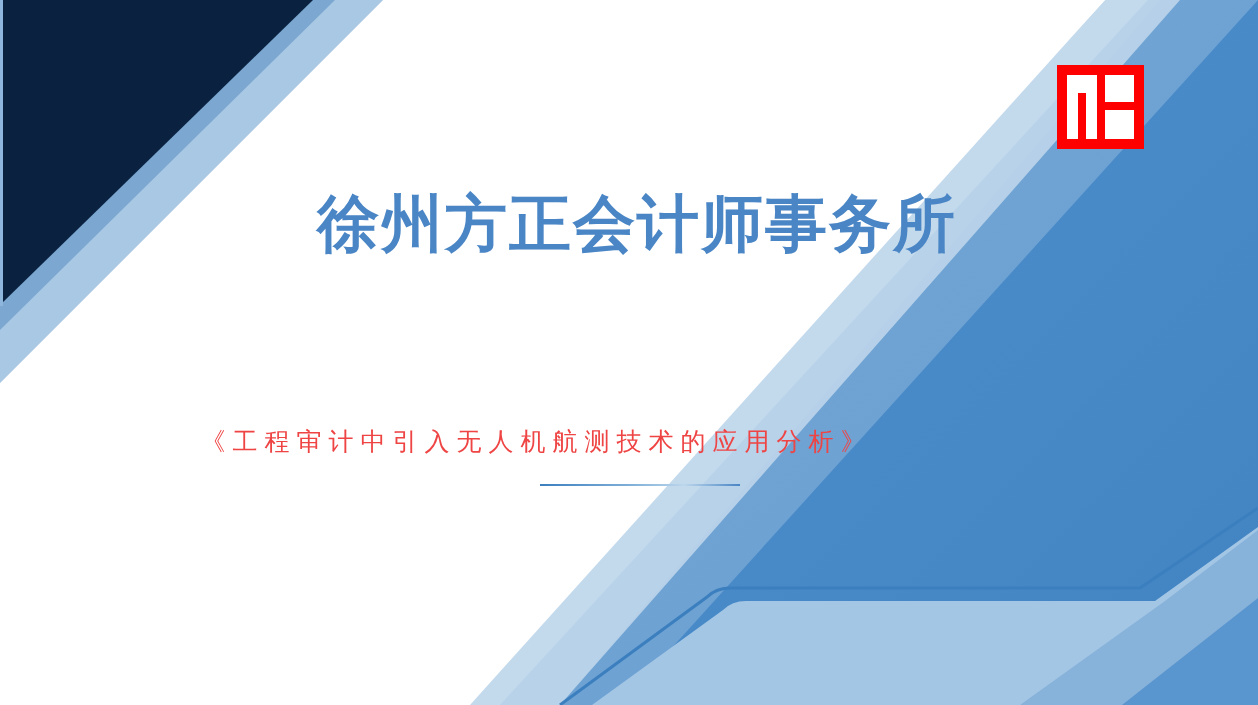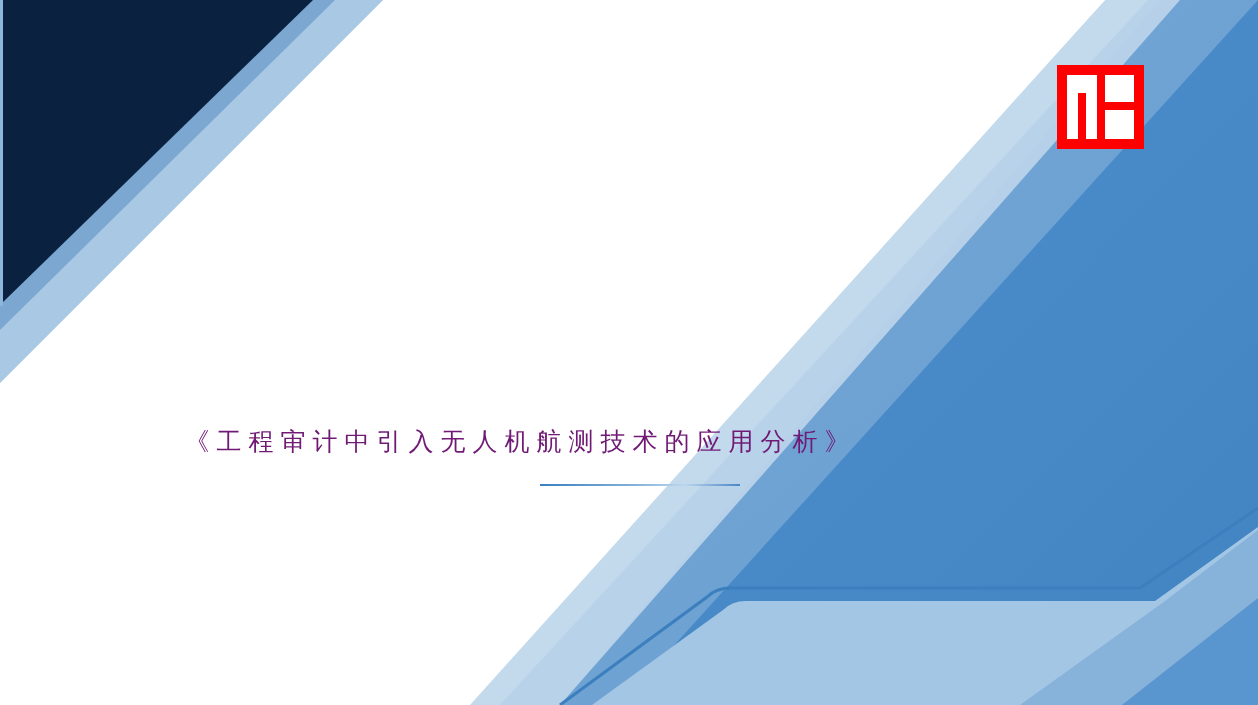--- a/index.html
+++ b/index.html
@@ -56,25 +56,25 @@
     font-size: 62px;
     line-height: 76px;
     letter-spacing: 2px;
     white-space: nowrap;
   }
   #title-line-1 { margin-left: 16px; }
   #title-line-2 { margin-left: 16px; }
 
   #subtitle {
     position: absolute;
-    left: 0;
+    left: 16px;
     top: 425px;
     width: 1034px;
     text-align: center;
-    color: #701a75;
+    color: #ef4444;
     font-size: 25px;
     letter-spacing: 7px;
     text-indent: 7px;
     white-space: nowrap;
   }
 
   #subtitle-rule {
     position: absolute;
     left: 540px;
     top: 484px;
@@ -143,20 +143,21 @@
       <rect x="10" y="10" width="30" height="64" fill="#FFFFFF"></rect>
       <rect x="21" y="28" width="8" height="46" fill="#FF0000"></rect>
 
       <rect x="40" y="10" width="8" height="64" fill="#FF0000"></rect>
 
       <rect x="48" y="10" width="29" height="27" fill="#FFFFFF"></rect>
       <rect x="48" y="45" width="29" height="29" fill="#FFFFFF"></rect>
     </svg>
 
     <div id="title-block">
+      <div class="title-line" id="title-line-1">徐州方正会计师事务所</div>
     </div>
 
     <div id="subtitle">《工程审计中引入无人机航测技术的应用分析》</div>
 
     <div id="subtitle-rule"></div>
 
   </div>
 </div>
 
 </body></html>

